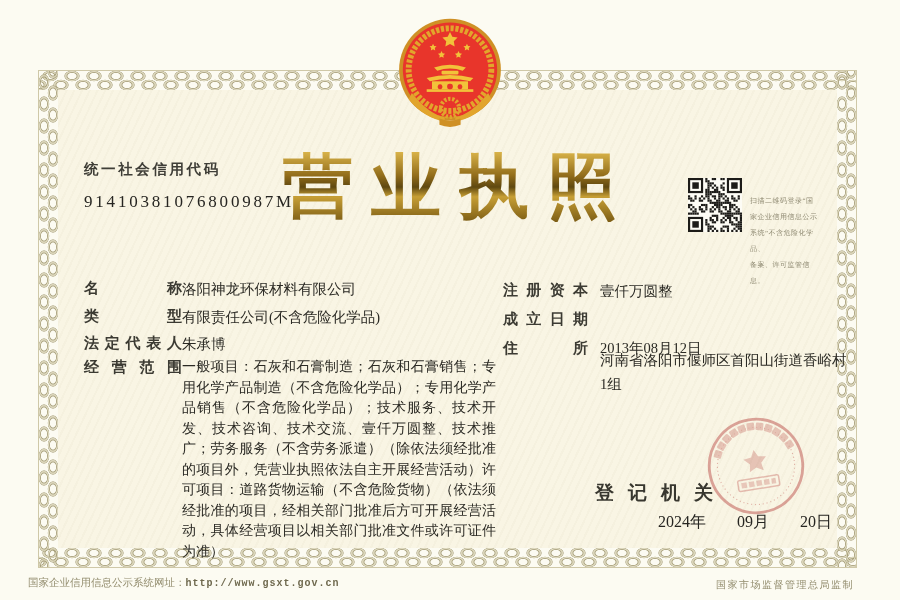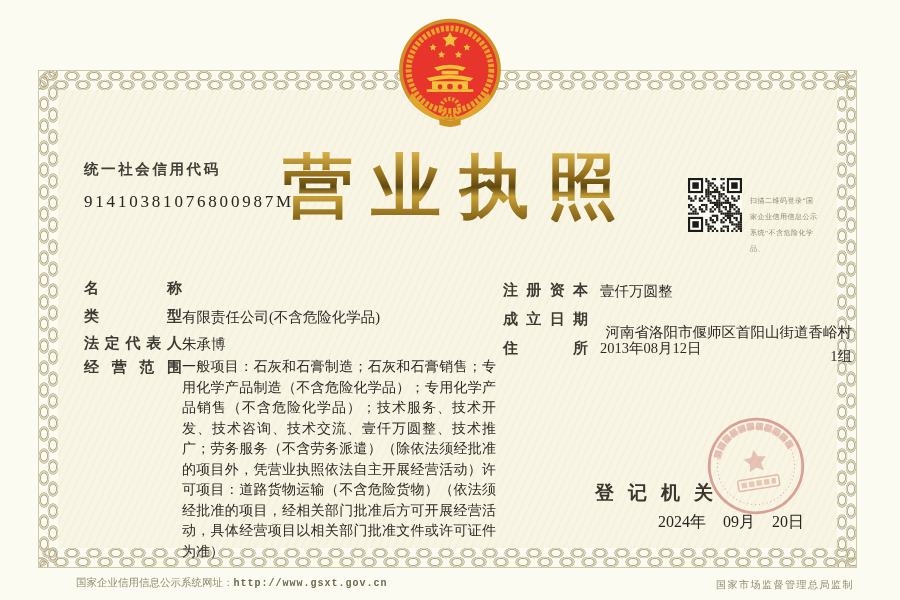--- a/index.html
+++ b/index.html
@@ -39,25 +39,25 @@
   
   .flabel{font-family:"Liberation Sans","DejaVu Sans",sans-serif;font-weight:bold;
     font-size:15px;color:#3c3b33;}
   .js-char{display:inline-flex;justify-content:space-between;}
   .w-left{width:98px;} .w-right{width:85px;} .w-reg{width:118px;}
   .fvalue{font-size:14.5px;color:#2b2a24;}
   #scope-value{width:314px;line-height:20.5px;font-size:14px;text-align:justify;}
   #address-value{width:252px;line-height:24px;}
   
   #authority-label{left:595px;top:480px;font-size:19px;letter-spacing:0;color:#38372f;}
-  #license-date{left:658px;top:512px;font-size:16px;color:#262521;display:flex;gap:17px;}
+  #license-date{left:658px;top:512px;font-size:16px;color:#262521;display:flex;gap:31px;}
   #seal{left:706px;top:416px;width:100px;height:100px;mix-blend-mode:multiply;}
   
   .footer{font-size:10.5px;color:#928c6d;}
-  #footer-left{left:28px;top:576px;margin-left:48px;}
+  #footer-left{left:28px;top:576px;}
   #footer-url{font-family:"Liberation Mono","DejaVu Sans Mono",monospace;font-size:10px;
     color:#6e684d;letter-spacing:1px;font-weight:bold;}
   #footer-right{left:716px;top:578px;font-size:10px;letter-spacing:1.5px;}
 </style>
 </head>
 <body>
 
 <div id="page">
 
   <div id="frame">
@@ -337,26 +337,28 @@
         <rect x="18" y="24" width="1" height="1"></rect>
         <rect x="20" y="24" width="1" height="1"></rect>
         <rect x="22" y="24" width="1" height="1"></rect>
         <rect x="24" y="24" width="1" height="1"></rect>
       </g>
   </svg>
   <div class="abs" id="qr-note">
     <div>扫描二维码登录“国</div>
     <div>家企业信用信息公示</div>
     <div>系统”不含危险化学品、</div>
+    <div>备案、许可监管信息。</div>
   </div>
 
   <div class="abs flabel js-char w-left" style="left:84px;top:279px;">
       <span>名</span>
       <span>称</span>
     </div>
+  <div class="abs fvalue" style="left:182px;top:280px;">洛阳神龙环保材料有限公司</div>
 
   <div class="abs flabel js-char w-left" style="left:84px;top:307px;">
       <span>类</span>
       <span>型</span>
     </div>
   <div class="abs fvalue" style="left:182px;top:308px;">有限责任公司(不含危险化学品)</div>
 
   <div class="abs flabel js-char w-left" style="left:84px;top:334px;">
       <span>法</span>
       <span>定</span>
@@ -387,21 +389,21 @@
       <span>立</span>
       <span>日</span>
       <span>期</span>
     </div>
   <div class="abs fvalue" style="left:600px;top:311px;margin-top:28px;">2013年08月12日</div>
 
   <div class="abs flabel js-char w-right" style="left:503px;top:339px;">
       <span>住</span>
       <span>所</span>
     </div>
-  <div class="abs fvalue" id="address-value" style="left:600px;top:320px;text-align:right;">河南省洛阳市偃师区首阳山街道香峪村1组</div>
+  <div class="abs fvalue" id="address-value" style="left:600px;top:348px;">河南省洛阳市偃师区首阳山街道香峪村1组</div>
 
   <div class="abs flabel js-char w-reg" id="authority-label">
       <span>登</span>
       <span>记</span>
       <span>机</span>
       <span>关</span>
     </div>
   <div class="abs" id="license-date">
     <span>2024年</span>
     <span>09月</span>

